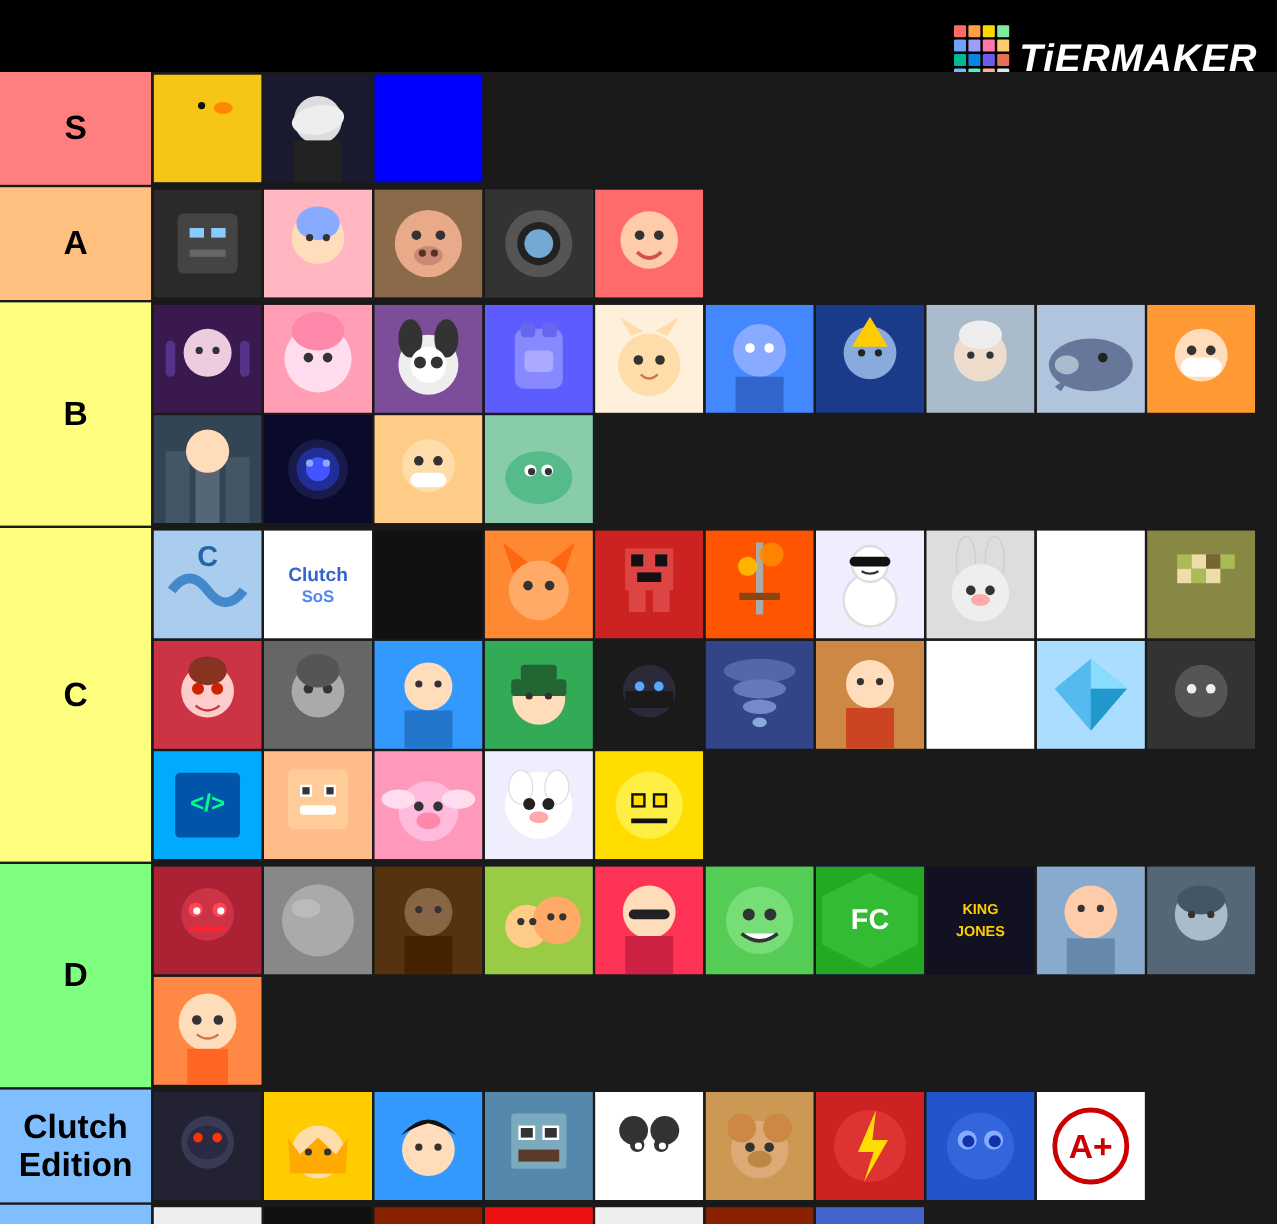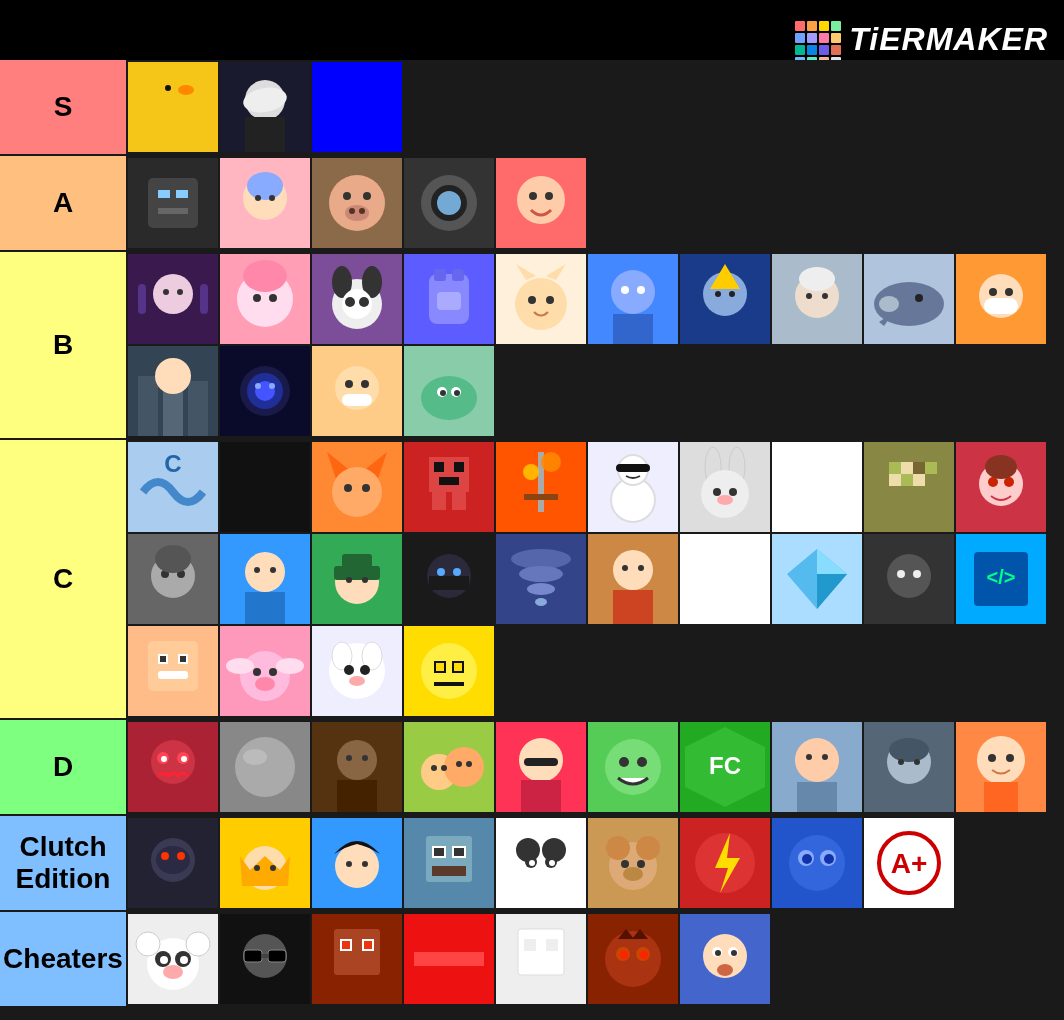--- a/index.html
+++ b/index.html
@@ -59,21 +59,21 @@
     .header {
       background: #000;
       display: flex;
       justify-content: flex-end;
       align-items: center;
       padding: 8px 16px;
       height: 60px;
     }
     .tiermaker-logo {
       display: flex;
-      align-items: flex-start;
+      align-items: flex-end;
       gap: 8px;
       margin-top: 28px;
     }
     .logo-grid {
       display: grid;
       grid-template-columns: repeat(4, 10px);
       grid-template-rows: repeat(4, 10px);
       gap: 2px;
     }
     .logo-cell {
@@ -385,20 +385,29 @@
           <div class="tier-cell">
             <div class="tier-cell-inner" style="background: rgb(170, 204, 238);">
               <svg width="90" height="90" viewBox="0 0 90 90">
                 <rect width="90" height="90" fill="#aaccee"></rect>
                 <path d="M15 50 Q30 30 45 50 Q60 70 75 50" stroke="#4488cc" stroke-width="8" fill="none"></path>
                 <text x="45" y="30" text-anchor="middle" font-size="24" font-weight="bold" fill="#2266aa">C</text>
               </svg>
             </div>
           </div>
           <div class="tier-cell">
+            <div class="tier-cell-inner" style="background: rgb(255, 255, 255);">
+              <svg width="90" height="90" viewBox="0 0 90 90">
+                <rect width="90" height="90" fill="#fff"></rect>
+                <text x="45" y="42" text-anchor="middle" font-size="16" font-weight="bold" fill="#3366cc">Clutch</text>
+                <text x="45" y="60" text-anchor="middle" font-size="14" fill="#5588ee">SoS</text>
+              </svg>
+            </div>
+          </div>
+          <div class="tier-cell">
             <div class="tier-cell-inner" style="background: rgb(17, 17, 17);">
               <svg width="90" height="90" viewBox="0 0 90 90">
                 <rect width="90" height="90" fill="#111"></rect>
               </svg>
             </div>
           </div>
           <div class="tier-cell">
             <div class="tier-cell-inner" style="background: rgb(255, 136, 51);">
               <svg width="90" height="90" viewBox="0 0 90 90">
                 <rect width="90" height="90" fill="#ff8833"></rect>
@@ -719,20 +728,29 @@
                 <path d="M30 56 Q45 68 60 56" stroke="#333" stroke-width="3" fill="#fff"></path>
               </svg>
             </div>
           </div>
           <div class="tier-cell">
             <div class="tier-cell-inner" style="background: #1d4ed8;">
               <svg width="90" height="90" viewBox="0 0 90 90">
                 <rect width="90" height="90" fill="#22aa22"></rect>
                 <polygon points="45,5 85,25 85,65 45,85 5,65 5,25" fill="#33bb33"></polygon>
                 <text x="45" y="52" text-anchor="middle" font-size="24" font-weight="bold" fill="#fff">FC</text>
+              </svg>
+            </div>
+          </div>
+          <div class="tier-cell">
+            <div class="tier-cell-inner" style="background: rgb(17, 17, 34);">
+              <svg width="90" height="90" viewBox="0 0 90 90">
+                <rect width="90" height="90" fill="#111122"></rect>
+                <text x="45" y="40" text-anchor="middle" font-size="12" font-weight="bold" fill="#ffcc00">KING</text>
+                <text x="45" y="58" text-anchor="middle" font-size="12" font-weight="bold" fill="#ffcc00">JONES</text>
               </svg>
             </div>
           </div>
           <div class="tier-cell">
             <div class="tier-cell-inner" style="background: rgb(136, 170, 204);">
               <svg width="90" height="90" viewBox="0 0 90 90">
                 <rect width="90" height="90" fill="#88aacc"></rect>
                 <circle cx="45" cy="38" r="22" fill="#ffccaa"></circle>
                 <circle cx="37" cy="35" r="3" fill="#333"></circle>
                 <circle cx="53" cy="35" r="3" fill="#333"></circle>

